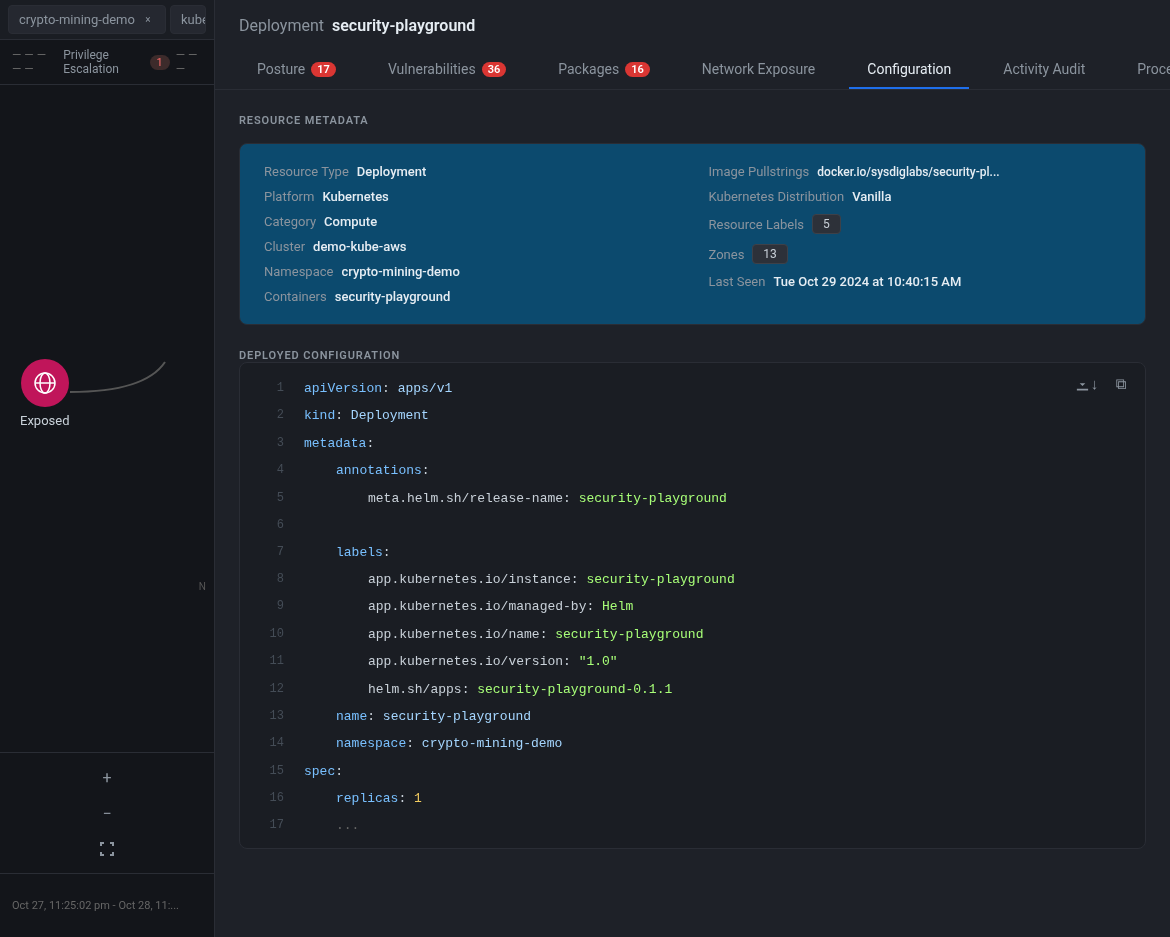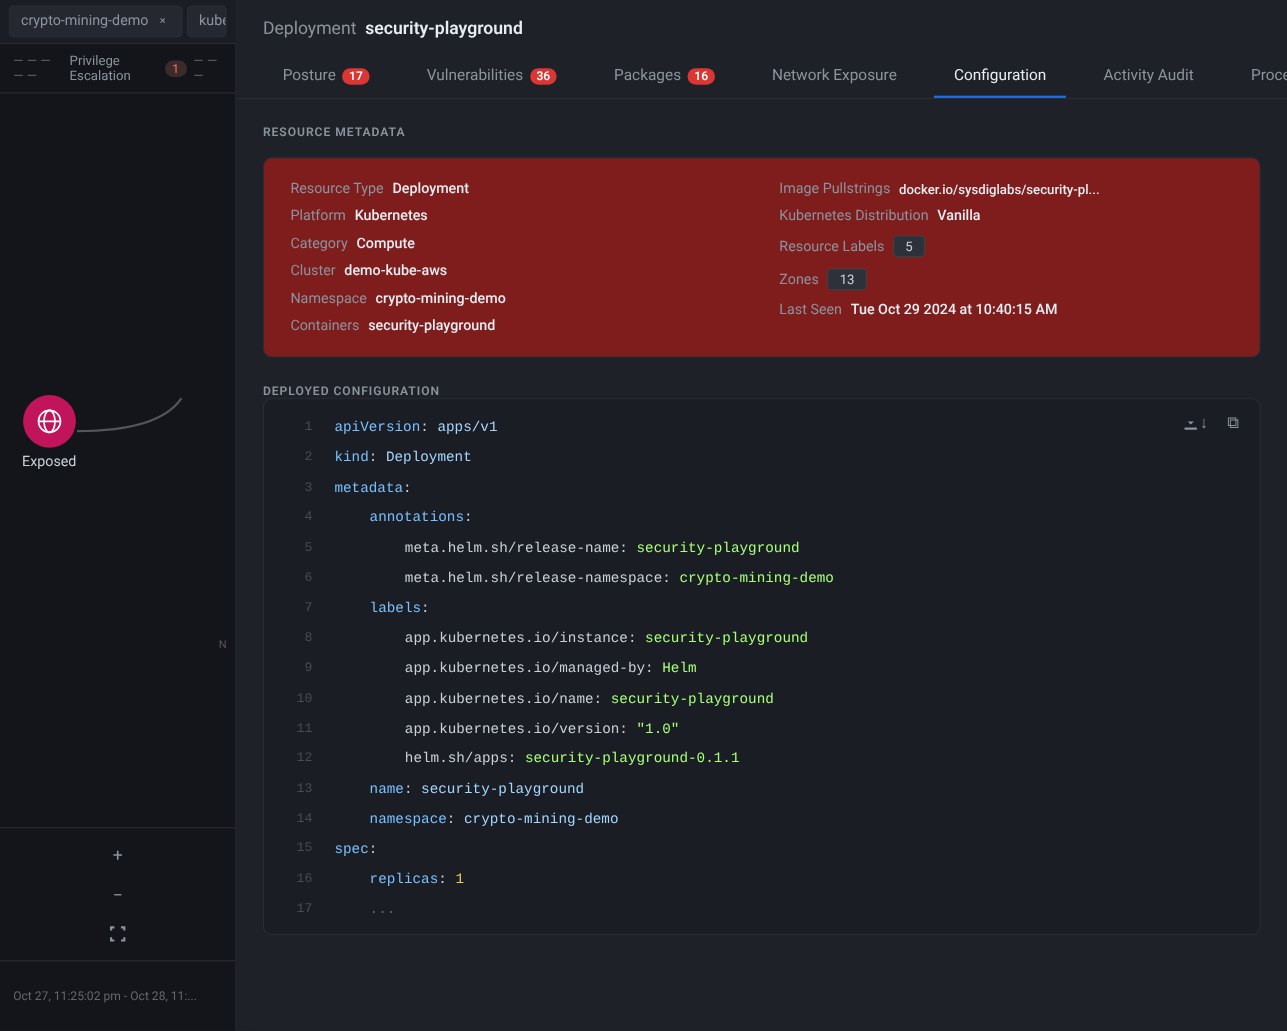--- a/index.html
+++ b/index.html
@@ -241,21 +241,21 @@
       font-size: 11px;
       font-weight: 600;
       color: #8b949e;
       letter-spacing: 0.08em;
       text-transform: uppercase;
       margin-bottom: 16px;
     }
 
     
     .metadata-card {
-      background: #7f1d1d;
+      background: #0c4a6e;
       border: 1px solid #2a2d35;
       border-radius: 8px;
       padding: 20px 24px;
       margin-bottom: 24px;
     }
 
     .metadata-grid {
       display: grid;
       grid-template-columns: 1fr 1fr;
       gap: 12px 32px;
@@ -546,21 +546,20 @@
         <div class="code-line">
           <span class="line-num">4</span>
           <span class="code-content"><span class="syn-indent"></span><span class="syn-key">annotations</span><span class="syn-colon">:</span></span>
         </div>
         <div class="code-line">
           <span class="line-num">5</span>
           <span class="code-content"><span class="syn-indent2"></span><span class="syn-plain">meta.helm.sh/release-name</span><span class="syn-colon">: </span><span class="syn-str">security-playground</span></span>
         </div>
         <div class="code-line">
           <span class="line-num">6</span>
-          <span class="code-content"><span class="syn-indent2"></span><span class="syn-plain">meta.helm.sh/release-namespace</span><span class="syn-colon">: </span><span class="syn-str">crypto-mining-demo</span></span>
         </div>
         <div class="code-line">
           <span class="line-num">7</span>
           <span class="code-content"><span class="syn-indent"></span><span class="syn-key">labels</span><span class="syn-colon">:</span></span>
         </div>
         <div class="code-line">
           <span class="line-num">8</span>
           <span class="code-content"><span class="syn-indent2"></span><span class="syn-plain">app.kubernetes.io/instance</span><span class="syn-colon">: </span><span class="syn-str">security-playground</span></span>
         </div>
         <div class="code-line">

